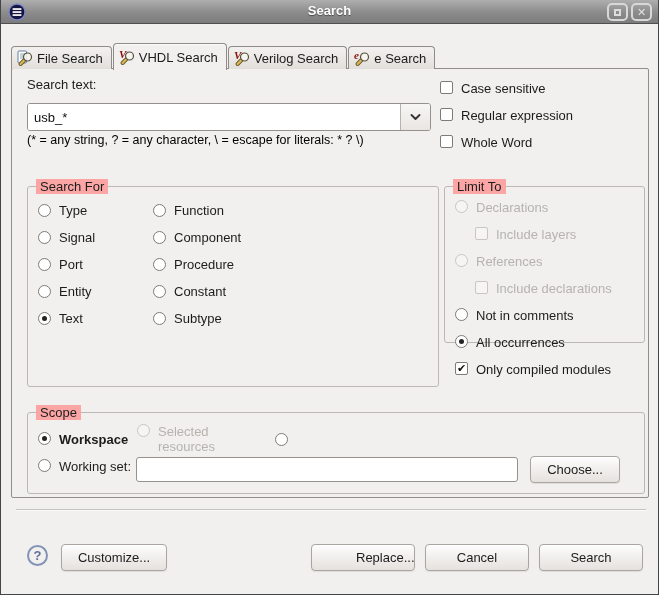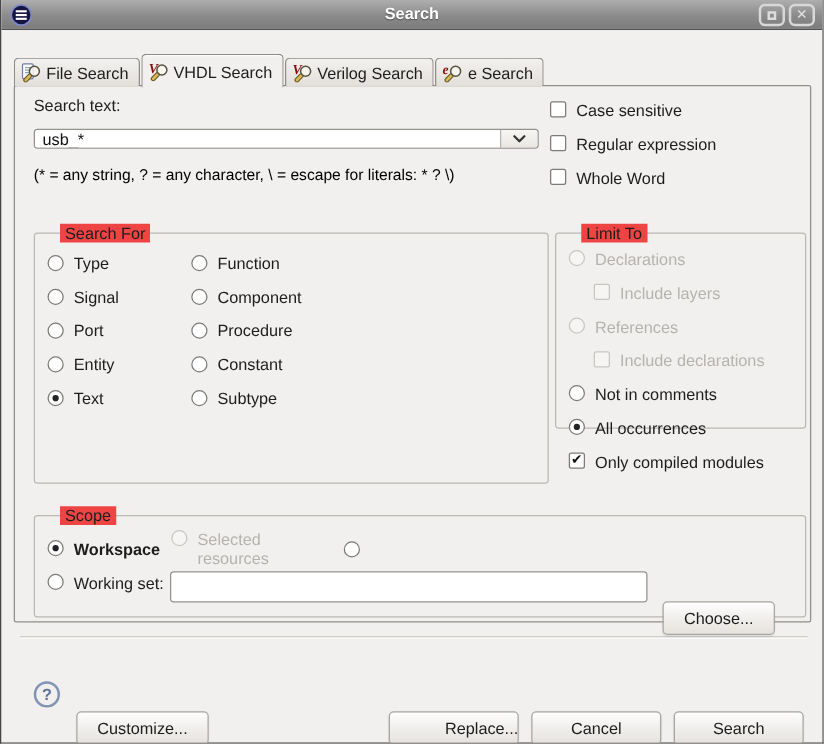--- a/index.html
+++ b/index.html
@@ -81,21 +81,21 @@
     width:13px; height:13px; flex:none; border-radius:2px;
     border:1px solid #7e7b77; background:#fff; position:relative;
   }
   .checkbox[data-on="true"]::after {
     content:"\2714"; position:absolute; left:0; top:-1px; width:11px;
     font-size:11px; line-height:13px; color:#111; text-align:center; font-weight:bold;
   }
 
   .search-label { position:absolute; left:15px; top:8px; }
   .combo {
-    position:absolute; left:15px; top:34px; width:404px; height:16px;
+    position:absolute; left:15px; top:34px; width:404px; height:28px;
     border:1px solid #95928d; border-radius:3px; background:#fff;
     display:flex; overflow:hidden;
   }
   .combo input {
     flex:1; border:none; outline:none; padding:0 6px;
     font:13px "Liberation Sans","DejaVu Sans",sans-serif; color:#111; background:#fff;
   }
   .combo .drop {
     width:30px; border-left:1px solid #b5b2ad;
     background:linear-gradient(#f7f6f4,#e9e6e2);
@@ -103,21 +103,21 @@
   }
   .hint { position:absolute; left:15px; top:64px; font-size:12.5px; color:#000000; }
 
   .optcol { position:absolute; left:428px; top:12px; width:200px; }
   .optcol .row { height:16px; margin-bottom:11px; }
 
   .group {
     position:absolute; border:1px solid #bcb8b4; border-radius:3px;
   }
   .group > .gtitle {
-    position:absolute; top:-8px; left:8px; background:#ef4444; padding:0 4px;margin-left:12px;
+    position:absolute; top:-8px; left:8px; background:#fca5a5; padding:0 4px;
   }
   .g-searchfor { left:15px; top:117px; width:412px; height:201px; }
   .g-limitto  { left:432px; top:117px; width:201px; height:157px; }
   .g-scope    { left:15px; top:343px; width:618px; height:82px; }
 
   .sf-grid { padding:15px 0 0 10px; }
   .sf-row { display:flex; height:16px; margin-bottom:11px; }
   .sf-cell { display:flex; align-items:center; gap:8px; width:115px; }
   .sf-cell.c2 { width:auto; }
 
@@ -135,21 +135,20 @@
     position:absolute; left:98px; top:-2px; width:382px; height:25px;
     border:1px solid #95928d; border-radius:3px; background:#fff;
     padding:0 6px; font:13px "Liberation Sans","DejaVu Sans",sans-serif; outline:none;
   }
   .btn {
     border:1px solid #a9a5a0; border-radius:4px;
     background:linear-gradient(#fefefe,#f2f0ee 45%,#e5e2de);
     font:13px "Liberation Sans","DejaVu Sans",sans-serif; color:#1c1c1c;
     box-shadow:0 1px 1px rgba(0,0,0,.08);
     cursor:default;
-    margin-top:25px;
   }
   .choose-btn { position:absolute; left:492px; top:-3px; width:90px; height:27px; }
 
   .separator {
     position:absolute; left:15px; width:630px; top:509px; height:2px;
     border-top:1px solid #c6c3bf; border-bottom:1px solid #fbfbfa;
   }
 
   .help-btn {
     position:absolute; left:26px; top:545px; width:21px; height:21px;

